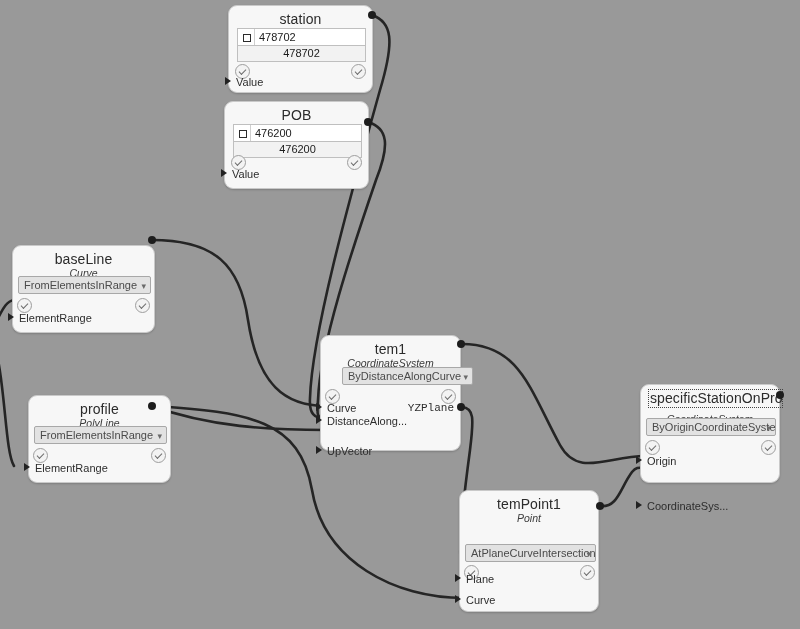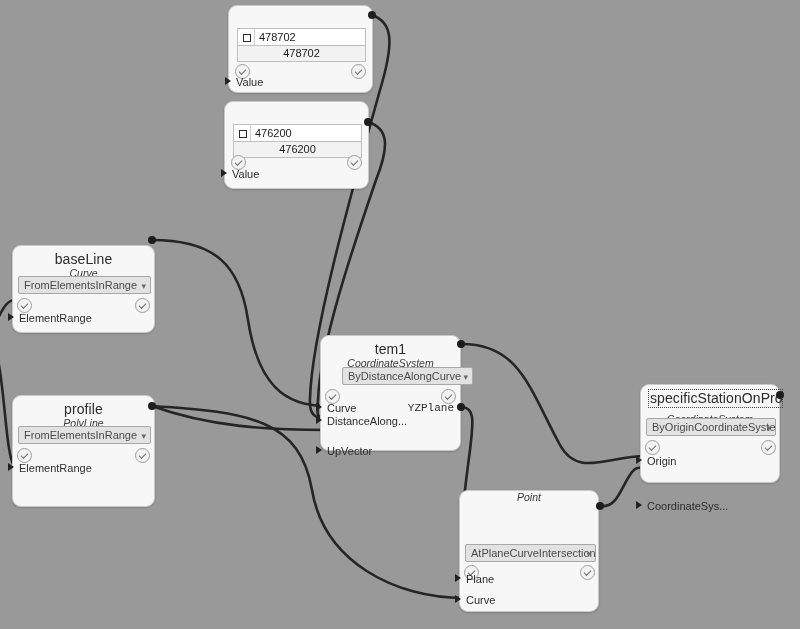--- a/index.html
+++ b/index.html
@@ -180,33 +180,35 @@
 
       <path d="M 462 344 C 520 344, 530 390, 560 445 C 578 478, 608 456, 645 456"></path>
 
       <path d="M 462 407 C 474 408, 474 418, 470 450 C 462 510, 456 560, 464 586"></path>
 
       <path d="M 600 506 C 618 508, 620 488, 632 472 C 637 466, 640 468, 645 468"></path>
     </g>
   </svg>
 
   <div class="node" style="left:228px;top:5px;width:145px;height:88px;">
+    <div class="node-title">station</div>
     <div class="valuebox" style="left:8px;top:22px;width:129px;">
       <span class="chk"></span>
       <span class="divider"></span>
       <span class="val">478702</span>
     </div>
     <div class="readout" style="left:8px;top:40px;width:129px;">478702</div>
     <div class="chev" style="left:6px;top:58px;"></div>
     <div class="chev" style="left:122px;top:58px;"></div>
     <div class="port in" style="left:-4px;top:70px;">Value</div>
   </div>
   <div class="socket" style="left:368px;top:11px;"></div>
 
   <div class="node" style="left:224px;top:101px;width:145px;height:88px;">
+    <div class="node-title">POB</div>
     <div class="valuebox" style="left:8px;top:22px;width:129px;">
       <span class="chk"></span>
       <span class="divider"></span>
       <span class="val">476200</span>
     </div>
     <div class="readout" style="left:8px;top:40px;width:129px;">476200</div>
     <div class="chev" style="left:6px;top:53px;"></div>
     <div class="chev" style="left:122px;top:53px;"></div>
     <div class="port in" style="left:-4px;top:66px;">Value</div>
   </div>
@@ -218,21 +220,21 @@
     <div class="dropdown" style="left:5px;top:30px;width:133px;">
       <span>FromElementsInRange</span>
       <span class="caret">▾</span>
     </div>
     <div class="chev" style="left:4px;top:52px;"></div>
     <div class="chev" style="left:122px;top:52px;"></div>
     <div class="port in" style="left:-5px;top:66px;">ElementRange</div>
   </div>
   <div class="socket" style="left:148px;top:236px;"></div>
 
-  <div class="node" style="left:12px;top:395px;width:143px;height:112px;">
+  <div class="node" style="left:28px;top:395px;width:143px;height:88px;">
     <div class="node-title">profile</div>
     <div class="node-subtitle">PolyLine</div>
     <div class="dropdown" style="left:5px;top:30px;width:133px;">
       <span>FromElementsInRange</span>
       <span class="caret">▾</span>
     </div>
     <div class="chev" style="left:4px;top:52px;"></div>
     <div class="chev" style="left:122px;top:52px;"></div>
     <div class="port in" style="left:-5px;top:66px;">ElementRange</div>
   </div>
@@ -249,20 +251,21 @@
     <div class="chev" style="left:120px;top:53px;"></div>
     <div class="port in" style="left:-5px;top:66px;">Curve</div>
     <div class="port in" style="left:-5px;top:79px;">DistanceAlong...</div>
     <div class="port in" style="left:-5px;top:109px;">UpVector</div>
     <div class="port out" style="right:6px;top:66px;">YZPlane</div>
   </div>
   <div class="socket" style="left:457px;top:340px;"></div>
   <div class="socket" style="left:457px;top:403px;"></div>
 
   <div class="node" style="left:459px;top:490px;width:140px;height:122px;">
+    <div class="node-title">temPoint1</div>
     <div class="node-subtitle">Point</div>
     <div class="dropdown" style="left:5px;top:53px;width:131px;">
       <span>AtPlaneCurveIntersection</span>
       <span class="caret">▾</span>
     </div>
     <div class="chev" style="left:4px;top:74px;"></div>
     <div class="chev" style="left:120px;top:74px;"></div>
     <div class="port in" style="left:-5px;top:82px;">Plane</div>
     <div class="port in" style="left:-5px;top:103px;">Curve</div>
   </div>

